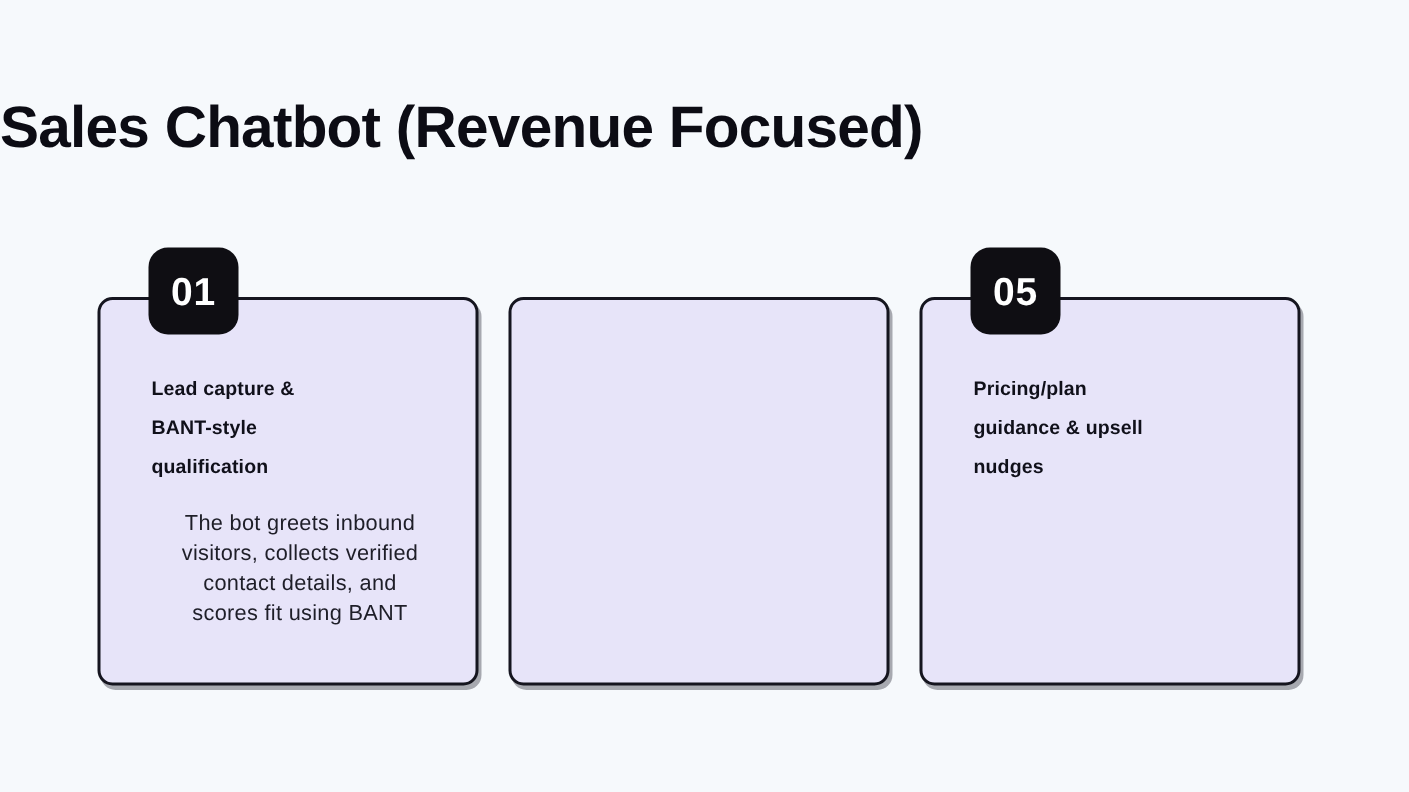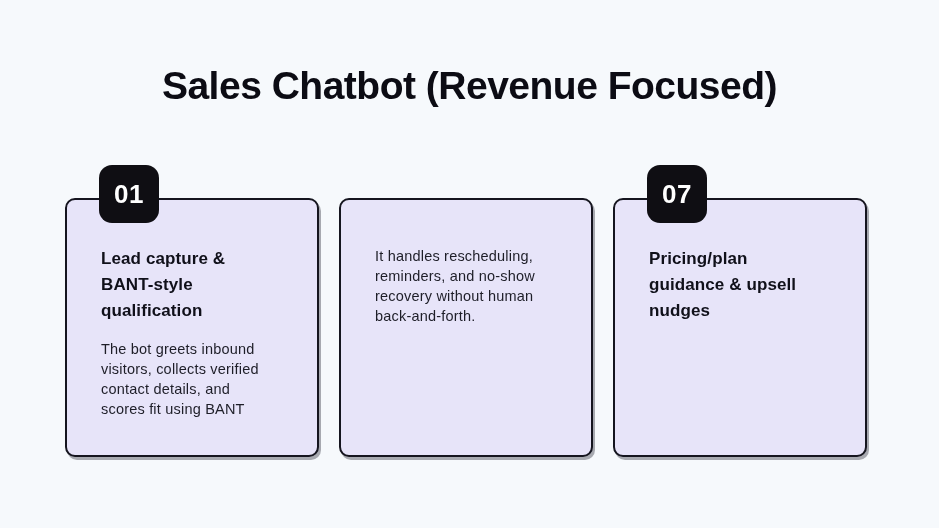--- a/index.html
+++ b/index.html
@@ -23,21 +23,21 @@
     height:528px;
     background:var(--page-bg);
     overflow:hidden;
   }
   .slide-title{
     position:absolute;
     top:62px;
     left:0;
     width:100%;
     margin:0;
-    text-align:center;
+    text-align:left;
     font-size:39px;
     line-height:48px;
     font-weight:bold;
     letter-spacing:-0.5px;
     color:var(--title-color);
   }
   .cards{
     position:absolute;
     left:65px;
     top:165px;
@@ -73,34 +73,35 @@
     height:259px;
     background:var(--card-bg);
     border:2px solid var(--border-color);
     border-radius:10px;
     box-shadow:2px 3px 0 rgba(20,20,35,0.35);
     padding:46px 18px 0 34px;
   }
   .card-title{
     margin:0;
     height:93px;
-    font-size:17px;
+    font-size:13px;
     line-height:26px;
     font-weight:bold;
     letter-spacing:0.1px;
     color:#10101a;
     white-space:pre-line;
   }
   .card-desc{
     margin:0;
     font-size:14.5px;
     line-height:20px;
     letter-spacing:0.2px;
     color:var(--body-color);
     white-space:pre-line;
+    text-align:center;
   }
 </style>
 </head>
 <body>
 
 <div class="stage">
   <h1 class="slide-title">Sales Chatbot (Revenue Focused)</h1>
 
   <div class="cards">
 
@@ -114,30 +115,26 @@
 qualification</h2>
         <p class="card-desc">The bot greets inbound
 visitors, collects verified
 contact details, and
 scores fit using BANT</p>
       </div>
     </div>
 
     <div class="card-wrap">
       <div class="card">
-        <p class="card-desc">It handles rescheduling,
-reminders, and no-show
-recovery without human
-back-and-forth.</p>
       </div>
     </div>
 
     <div class="card-wrap">
       <div class="badge">
-        <span>07</span>
+        <span>05</span>
       </div>
       <div class="card">
         <h2 class="card-title">Pricing/plan
 guidance &amp; upsell
 nudges</h2>
       </div>
     </div>
 
   </div>
 </div>

